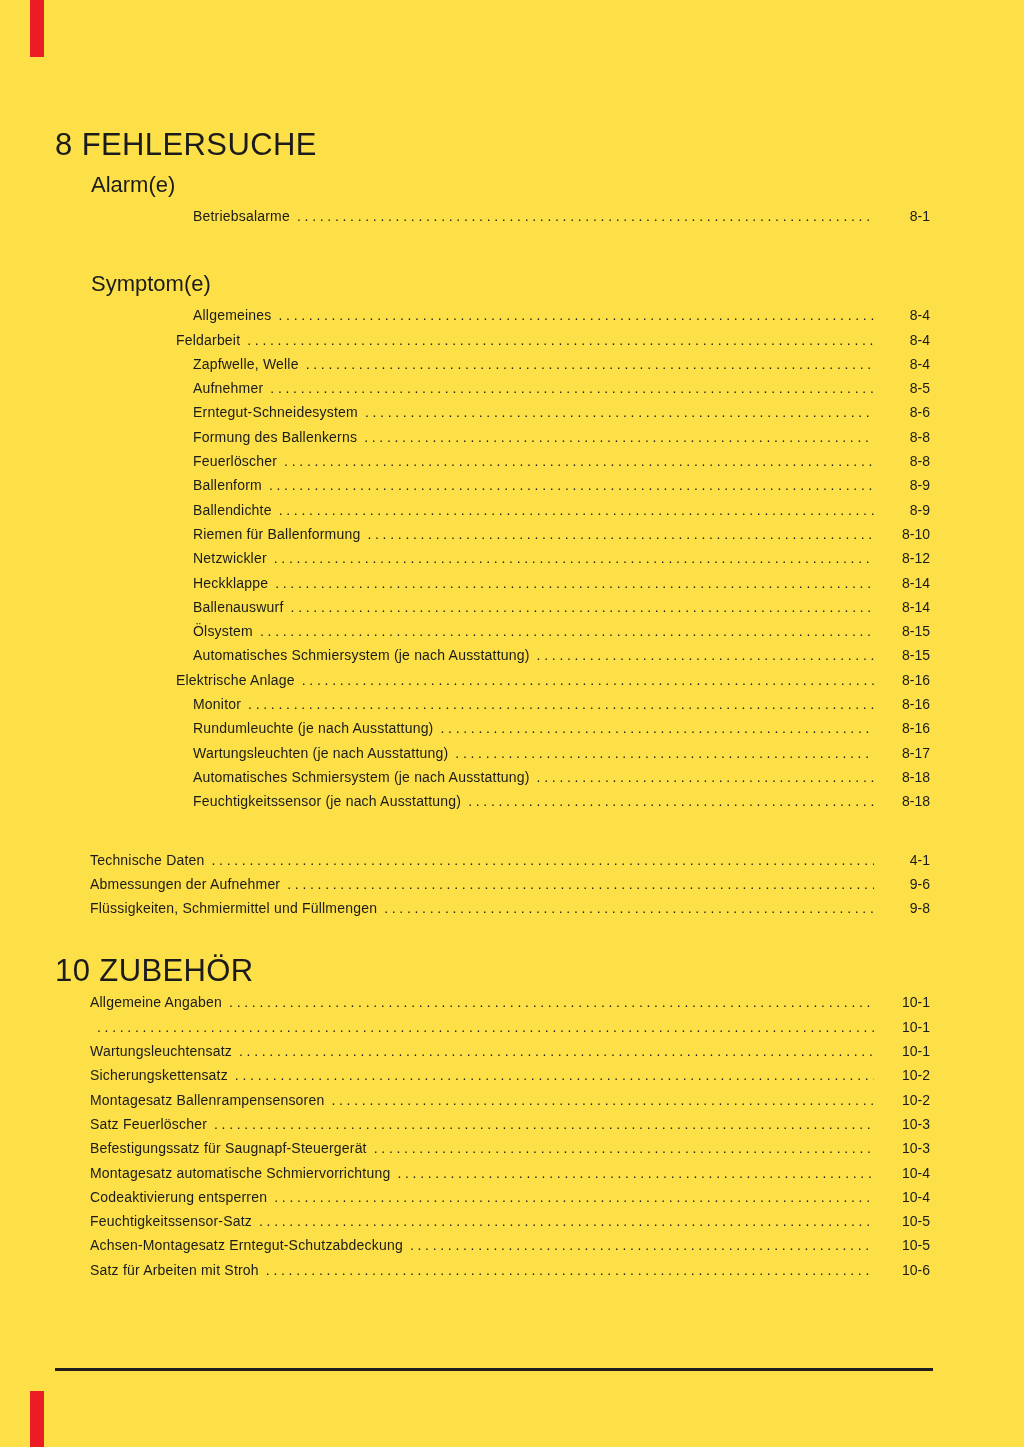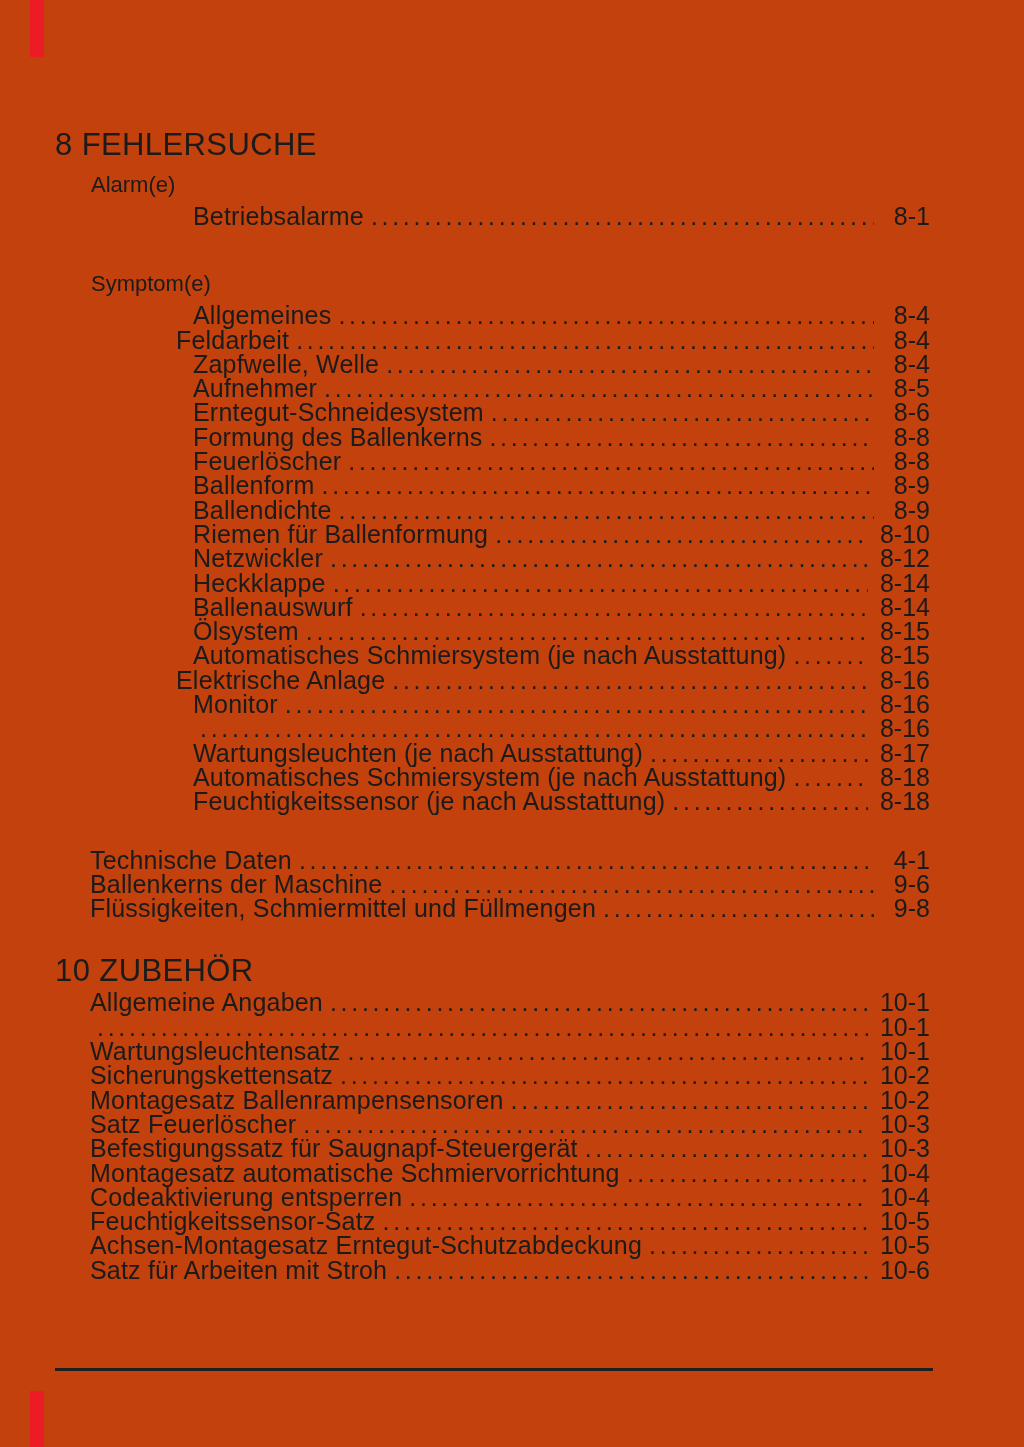--- a/index.html
+++ b/index.html
@@ -10,21 +10,21 @@
   body {
     width: 1024px;
     height: 1447px;
     font-family: "Liberation Sans", "DejaVu Sans", sans-serif;
     color: #1b1b1b;
   }
   .page {
     position: relative;
     width: 1024px;
     height: 1447px;
-    background: #c2410c;
+    background: #fde047;
     overflow: hidden;
   }
   
   .print-mark {
     position: absolute;
     left: 30px;
     width: 14px;
     background: var(--accent-red, #ec1c24);
   }
   .print-mark.top { top: 0; height: 57px; }
@@ -55,21 +55,21 @@
     font-weight: 400;
     line-height: 32px;
     white-space: nowrap;
   }
   .rows { margin-top: 3px; }
   .row {
     display: flex;
     align-items: center;
     height: 24.3px;
     line-height: 24.3px;
-    font-size: 25px;
+    font-size: 14px;
   }
   .row .title {
     flex: 0 0 auto;
     white-space: nowrap;
     letter-spacing: 0.2px;
   }
   .row.lvl1 { padding-left: 35px; }
   .row.lvl2 { padding-left: 121px; }
   .row.lvl3 { padding-left: 138px; }
   .leader {
@@ -196,20 +196,21 @@
               <span class="title">Elektrische Anlage</span>
               <span class="leader">........................................................................................................................................................................................................</span>
               <span class="pagenum">8-16</span>
             </div>
             <div class="row lvl3">
               <span class="title">Monitor</span>
               <span class="leader">........................................................................................................................................................................................................</span>
               <span class="pagenum">8-16</span>
             </div>
             <div class="row lvl3">
+              <span class="title">Rundumleuchte (je nach Ausstattung)</span>
               <span class="leader">........................................................................................................................................................................................................</span>
               <span class="pagenum">8-16</span>
             </div>
             <div class="row lvl3">
               <span class="title">Wartungsleuchten (je nach Ausstattung)</span>
               <span class="leader">........................................................................................................................................................................................................</span>
               <span class="pagenum">8-17</span>
             </div>
             <div class="row lvl3">
               <span class="title">Automatisches Schmiersystem (je nach Ausstattung)</span>
@@ -226,21 +227,21 @@
       </section>
       <section class="toc-section">
         <div class="toc-group">
           <div class="rows">
             <div class="row lvl1">
               <span class="title">Technische Daten</span>
               <span class="leader">........................................................................................................................................................................................................</span>
               <span class="pagenum">4-1</span>
             </div>
             <div class="row lvl1">
-              <span class="title">Ballenkerns der Maschine</span>
+              <span class="title">Abmessungen der Aufnehmer</span>
               <span class="leader">........................................................................................................................................................................................................</span>
               <span class="pagenum">9-6</span>
             </div>
             <div class="row lvl1">
               <span class="title">Flüssigkeiten, Schmiermittel und Füllmengen</span>
               <span class="leader">........................................................................................................................................................................................................</span>
               <span class="pagenum">9-8</span>
             </div>
           </div>
         </div>

